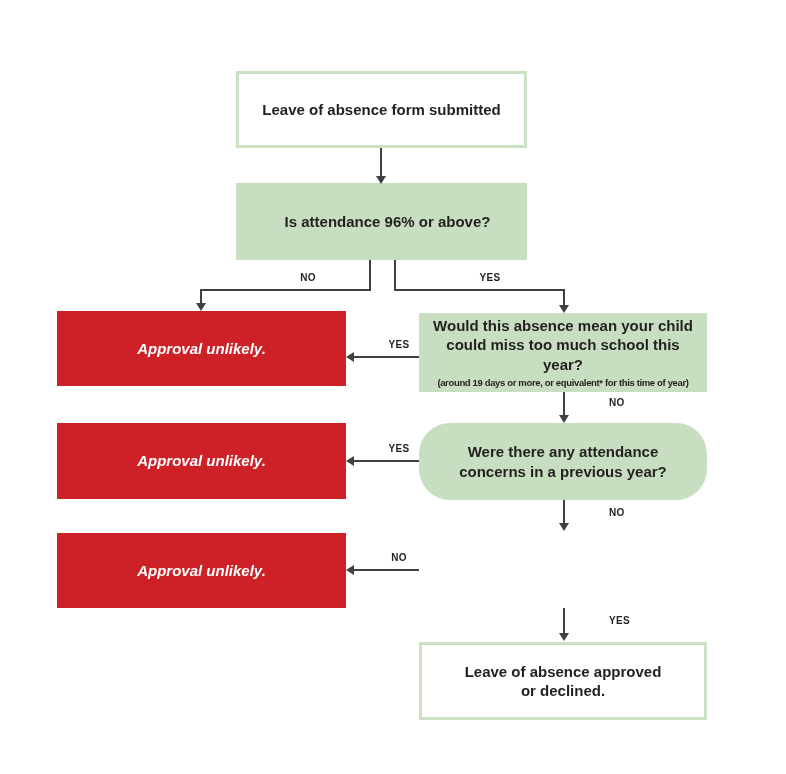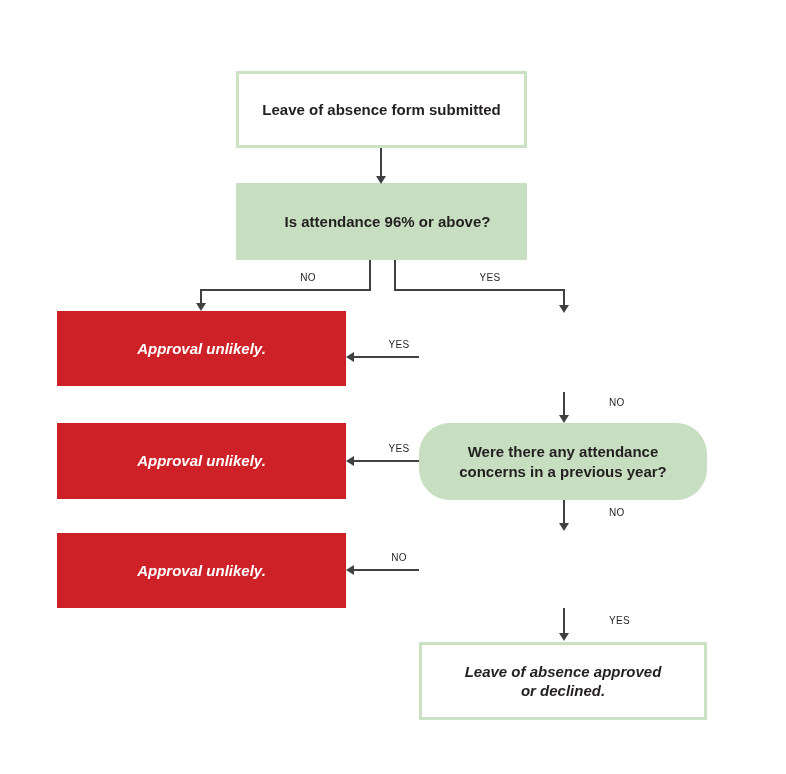--- a/index.html
+++ b/index.html
@@ -24,56 +24,60 @@
   .col{flex-direction:column;gap:3px;}
   .note{font-size:9.5px;font-weight:700;letter-spacing:-0.35px;white-space:nowrap;}
   .h-line{position:absolute;height:2px;background:var(--line,#3f4042);}
   .v-line{position:absolute;width:2px;background:var(--line,#3f4042);}
   .arr-down{position:absolute;width:0;height:0;
     border-left:5px solid transparent;border-right:5px solid transparent;
     border-top:8px solid var(--line,#3f4042);}
   .arr-left{position:absolute;width:0;height:0;
     border-top:5px solid transparent;border-bottom:5px solid transparent;
     border-right:8px solid var(--line,#3f4042);}
-  .edge-label{position:absolute;font-size:10px;font-weight:400;letter-spacing:0.3px;color:var(--ink,#231f20);padding-left:26px;}
+  .edge-label{position:absolute;font-size:10px;font-weight:700;letter-spacing:0.3px;color:var(--ink,#231f20);padding-left:26px;}
   .center{transform:translateX(-50%);}
 </style>
 </head>
 <body>
 
 <div class="canvas">
 
   <div class="node outline" style="left:236px;top:71px;width:291px;height:77px;">
     <span class="txt">Leave of absence form submitted</span>
   </div>
 
   <div class="node green" style="left:236px;top:183px;width:291px;height:77px;padding-left:12px;">
     <span class="txt">Is attendance 96% or above?</span>
   </div>
 
   <div class="node red" style="left:57px;top:311px;width:289px;height:75px;">
     <span class="txt">Approval unlikely.</span>
   </div>
 
+  <div class="node green col" style="left:419px;top:313px;width:288px;height:79px;">
+    <span class="txt" style="max-width:276px;">Would this absence mean your child could miss too much school this year?</span>
+    <span class="note">(around 19 days or more, or equivalent* for this time of year)</span>
+  </div>
 
   <div class="node red" style="left:57px;top:423px;width:289px;height:76px;">
     <span class="txt">Approval unlikely.</span>
   </div>
 
   <div class="node green" style="left:419px;top:423px;width:288px;height:77px;border-radius:31px;">
     <span class="txt" style="max-width:235px;">Were there any attendance concerns in a previous year?</span>
   </div>
 
   <div class="node red" style="left:57px;top:533px;width:289px;height:75px;">
     <span class="txt">Approval unlikely.</span>
   </div>
 
 
   <div class="node outline" style="left:419px;top:642px;width:288px;height:78px;">
-    <span class="txt" style="max-width:200px;font-style:italic;">Leave of absence approved or declined.</span>
+    <span class="txt" style="max-width:200px;">Leave of absence approved or declined.</span>
   </div>
 
   <div class="v-line" style="left:380px;top:148px;height:29px;"></div>
   <div class="arr-down" style="left:376px;top:176px;"></div>
 
   <div class="v-line" style="left:369px;top:260px;height:31px;"></div>
   <div class="v-line" style="left:394px;top:260px;height:31px;"></div>
   <div class="h-line" style="left:200px;top:289px;width:171px;"></div>
   <div class="v-line" style="left:200px;top:289px;height:15px;"></div>
   <div class="arr-down" style="left:196px;top:303px;"></div>

